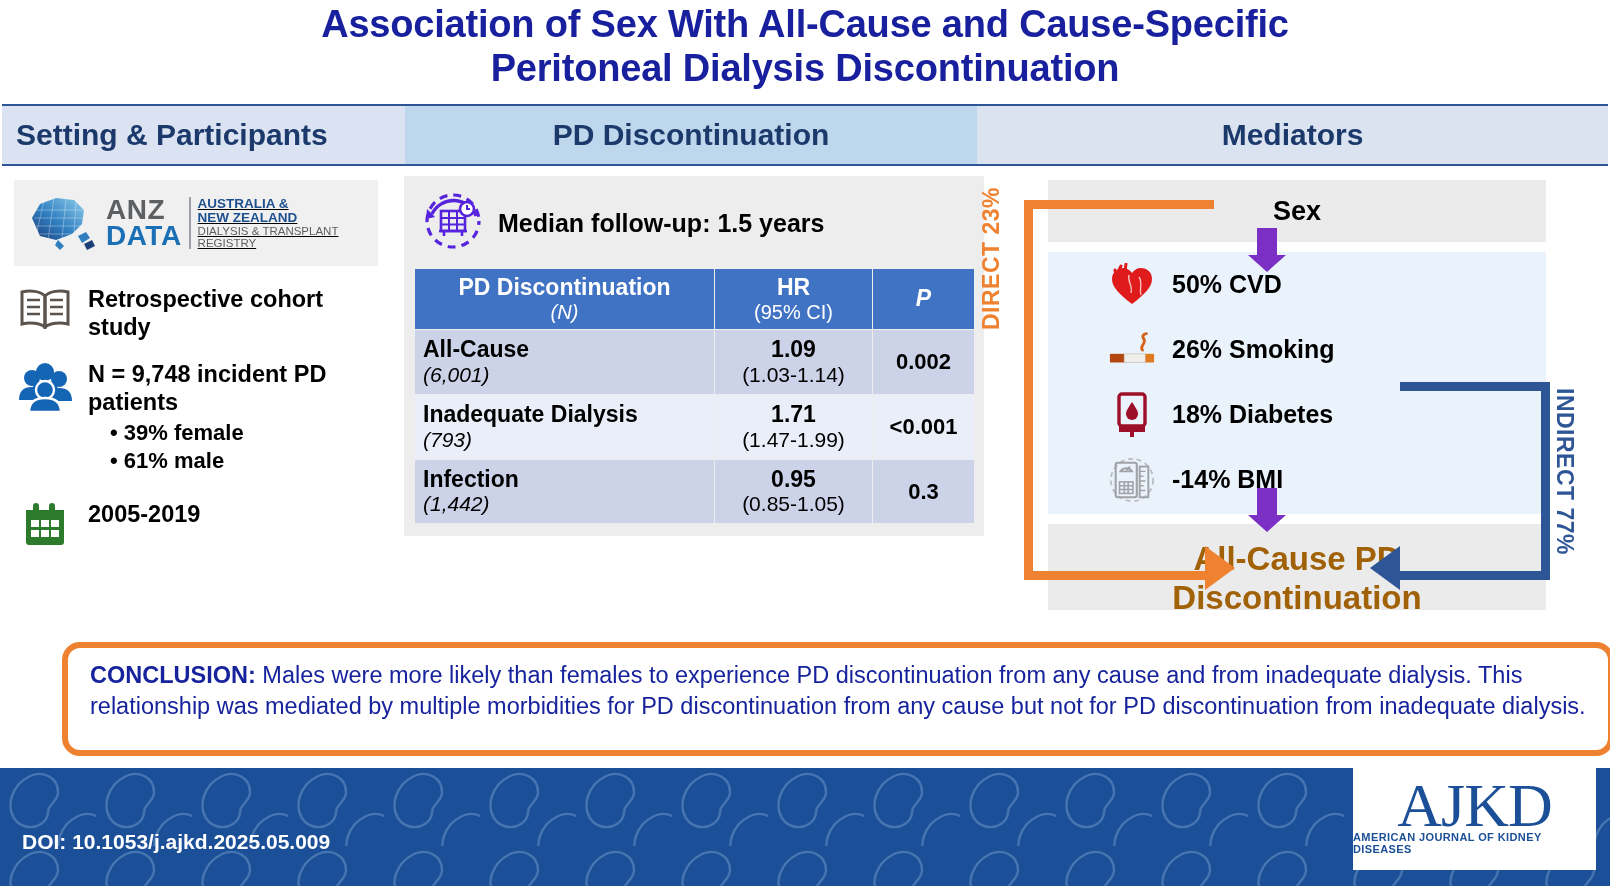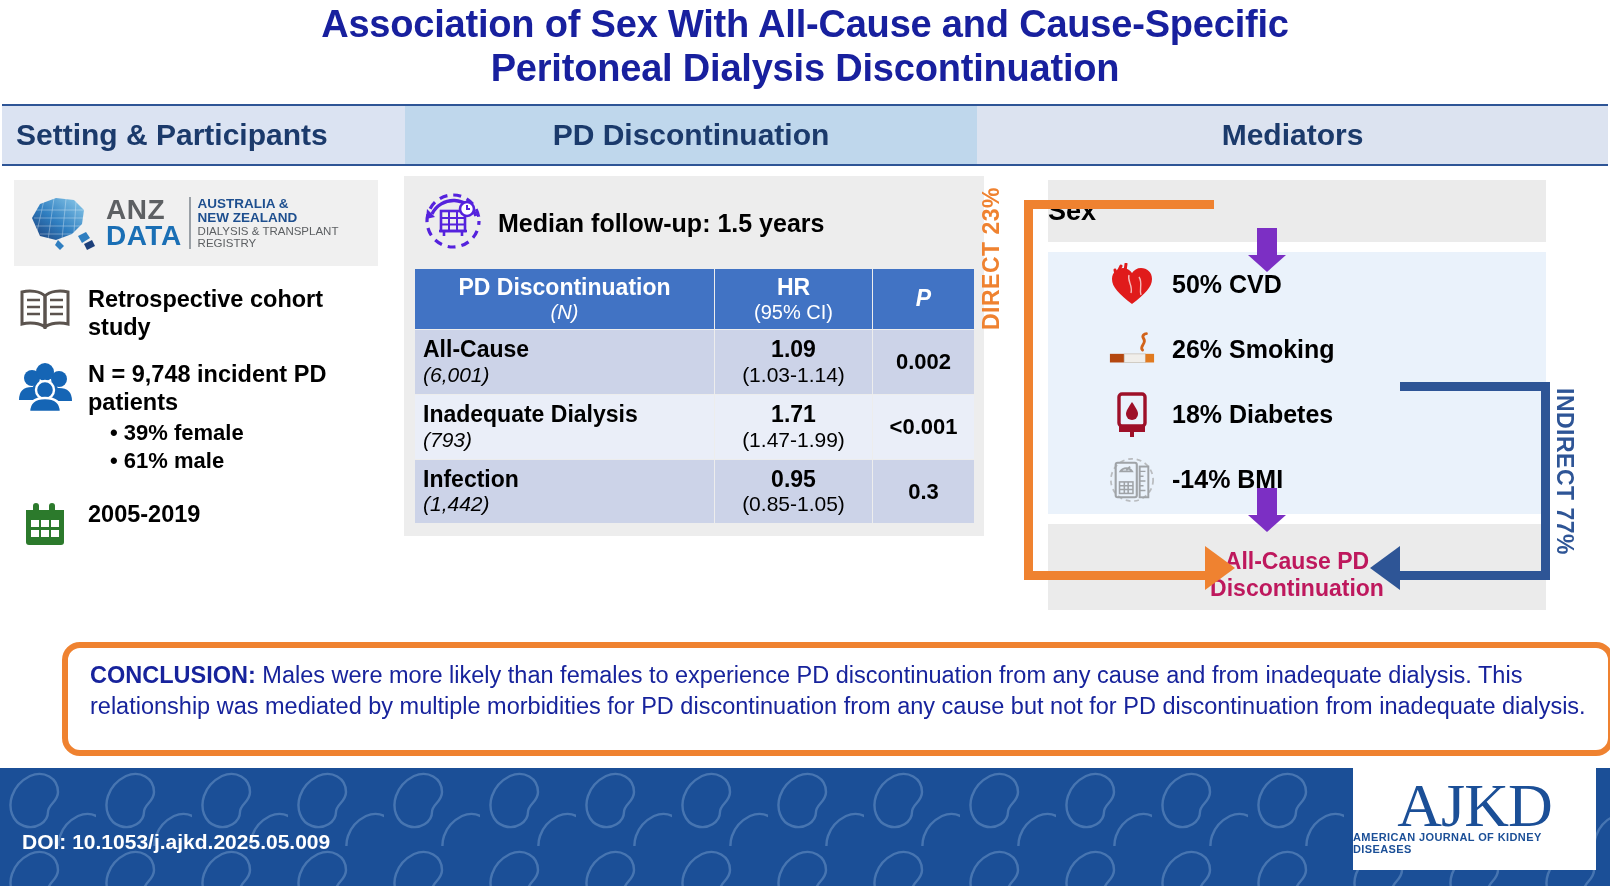--- a/index.html
+++ b/index.html
@@ -45,21 +45,21 @@
   .logo-box {
     margin:8px 14px 0 14px; height:86px; background:#f0f0f0;
     display:flex; align-items:center; padding-left:8px; gap:8px;
   }
   .anz-map { width:76px; height:66px; position:relative; flex:none;}
   .anz-text { display:flex; align-items:center; gap:7px; }
   .anz-left { line-height:0.94; }
   .anz-anz { font-size:28px; font-weight:bold; color:#5d6063; letter-spacing:0.5px; }
   .anz-data { font-size:28px; font-weight:bold; color:#1a6fb5; letter-spacing:0.5px; }
   .anz-div { width:2px; background:#9aa0a6; height:52px; }
-  .anz-right { line-height:1.06; }
+  .anz-right { line-height:1.06;text-decoration:underline; }
   .anz-r1 { font-size:13.5px; font-weight:bold; color:#1e4f8f; }
   .anz-r2 { font-size:11.5px; color:#5d6063; }
 
   .bullet-row { display:flex; align-items:flex-start; margin:18px 0 0 12px; gap:10px; }
   .bullet-icon { width:66px; flex:none; display:flex; justify-content:center; padding-top:3px;}
   .bullet-txt { font-size:23.5px; font-weight:bold; color:#000; line-height:1.18; padding-top:2px;}
   .sub-bullets { font-size:22px; font-weight:bold; color:#000; line-height:1.28; padding-left:22px; margin-top:2px;}
 
   
   .mid-panel { margin:4px 0 0 12px; width:580px; background:#ededed; padding:10px 0 12px 0; }
@@ -85,22 +85,22 @@
   .cw1 { width:300px; } .cw2 { width:158px; } .cw3 { width:102px; }
 
   
   .med-wrap { position:relative; width:630px; height:440px; }
   .grayband {
     position:absolute; background:#ebebeb;
     left:68px; width:498px;
   }
   .gb-top { top:8px; height:62px; }
   .gb-bot { top:352px; height:86px; }
-  .gb-top .lbl { font-size:27px; font-weight:bold; line-height:62px; color:#000; }
-  .gb-bot .lbl { font-size:23px; font-weight:bold; text-align:center; color:#be185d; line-height:1.18; padding-top:24px;}
+  .gb-top .lbl { font-size:27px; font-weight:bold; text-align:center; line-height:62px; color:#000; }
+  .gb-bot .lbl { font-size:33px; font-weight:bold; text-align:center; color:#a16207; line-height:1.18; padding-top:16px;}
 
   .med-box {
     position:absolute; left:68px; top:80px; width:498px; height:262px;
     background:#eaf2fb;
   }
   .med-item { display:flex; align-items:center; gap:16px; height:65px; padding-left:60px;}
   .med-lbl { font-size:25px; font-weight:bold; color:#000; }
   .med-ico { width:48px; flex:none; display:flex; justify-content:center; align-items:center;}
 
   .arrow-v {

